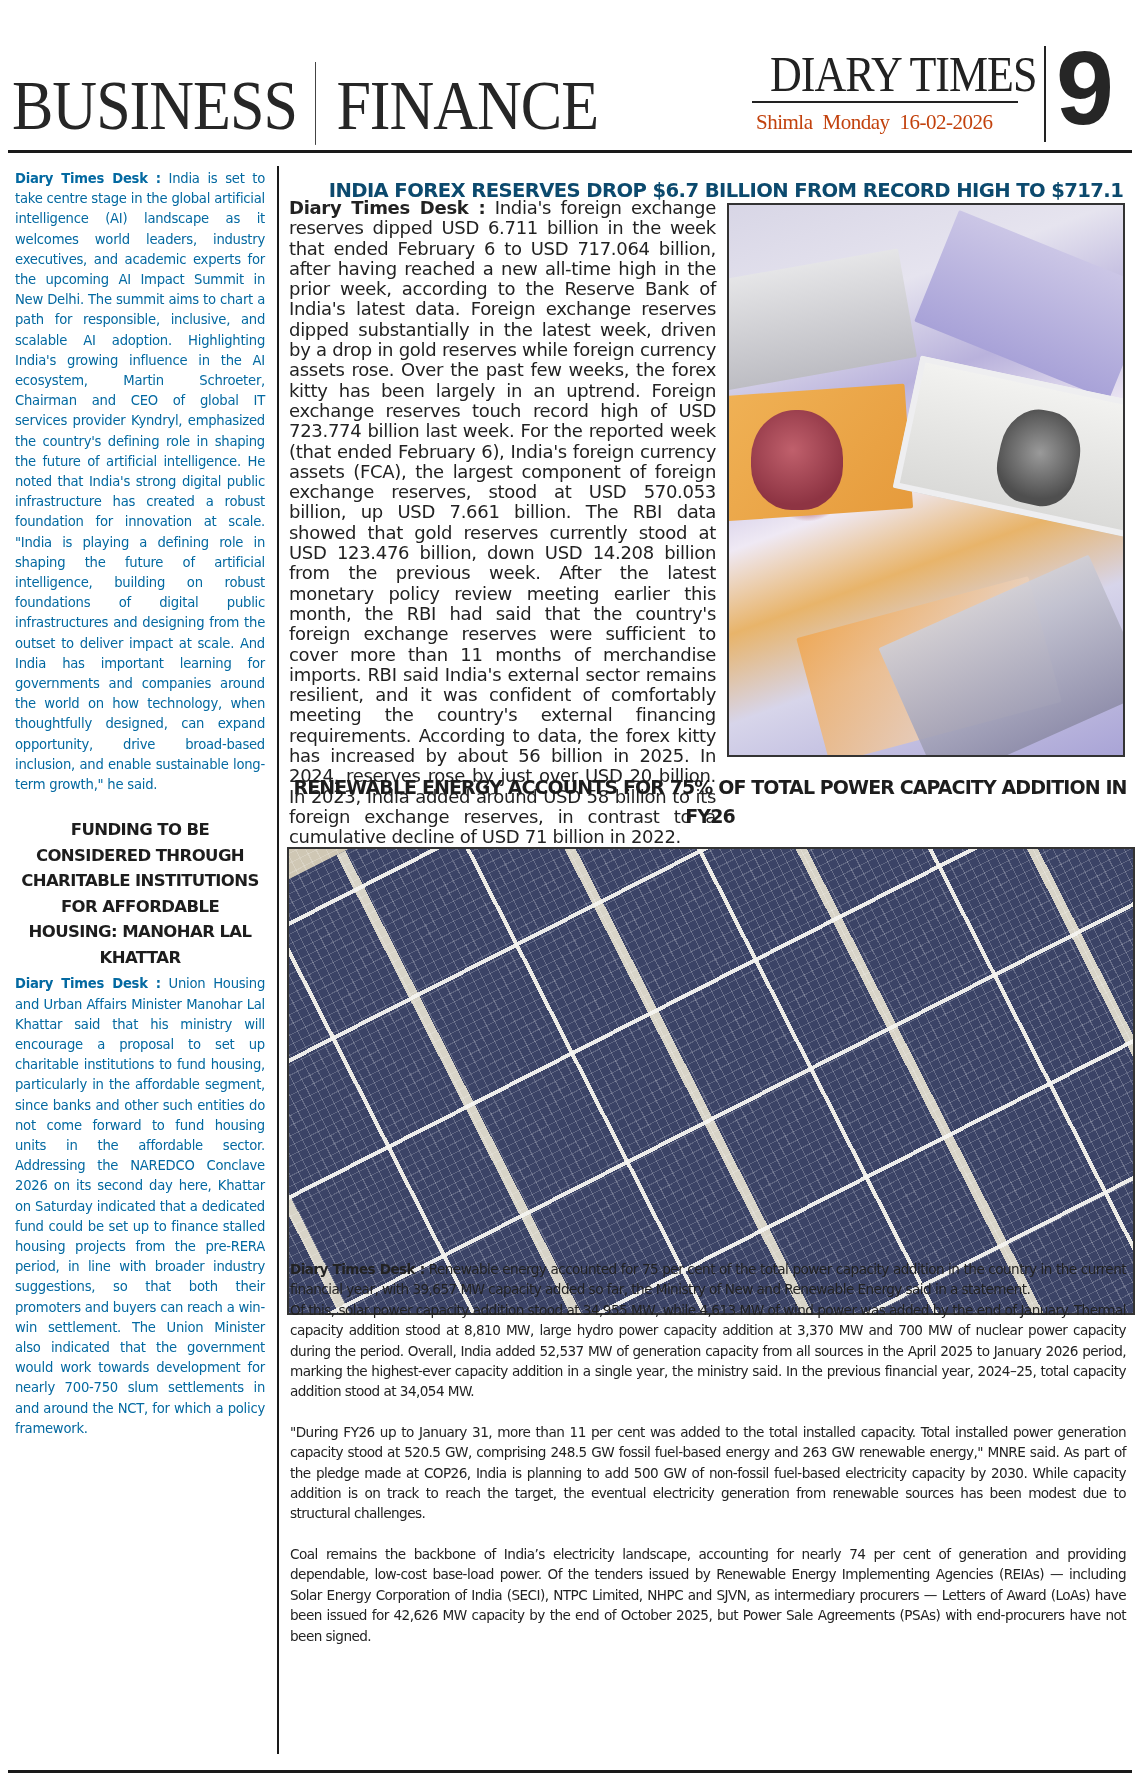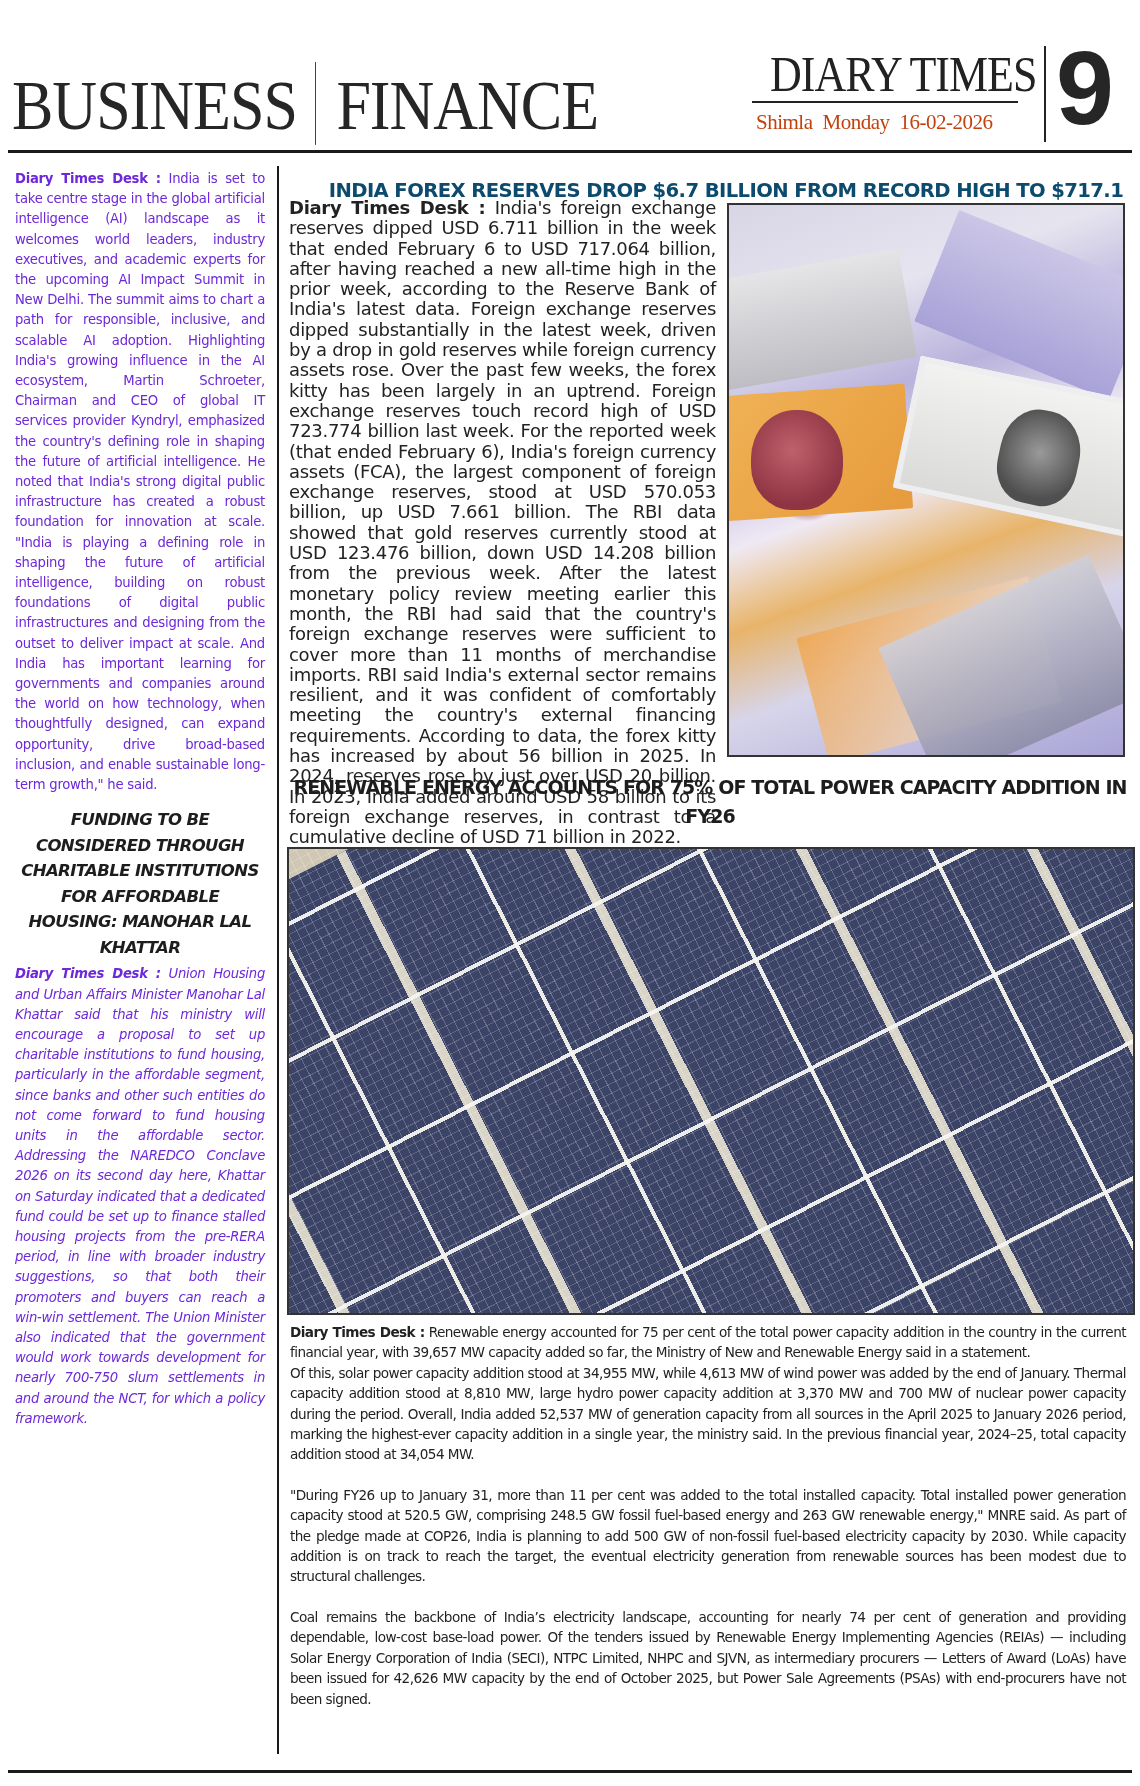--- a/index.html
+++ b/index.html
@@ -16,23 +16,23 @@
   .dateline span { margin-right: 10px; }
   .page-vbar { position: absolute; left: 1044px; top: 46px; width: 2px; height: 96px; background: #222; }
   .page-number { position: absolute; left: 1056px; top: 36px; font-family: "Liberation Sans", sans-serif; font-weight: 700; font-size: 104px; color: #262626; line-height: 1; }
   .top-rule { position: absolute; left: 8px; top: 150px; width: 1124px; height: 3px; background: #1a1a1a; }
   .bottom-rule { position: absolute; left: 8px; top: 1770px; width: 1124px; height: 3px; background: #1a1a1a; }
   .col-divider { position: absolute; left: 277px; top: 166px; width: 2px; height: 1588px; background: #1a1a1a; }
 
   
   .left-col { position: absolute; left: 15px; top: 165px; width: 250px; }
   .headline-sm { font-family: "DejaVu Sans", sans-serif; font-weight: 700; font-size: 15.3px; line-height: 25px; text-align: center; color: #1d1d1d; margin: 0; letter-spacing: -0.6px; }
-  .body-sm { font-family: "DejaVu Sans", sans-serif; font-size: 13.2px; line-height: 20.2px; text-align: justify; margin: 4px 0 0 0; color: #6d28d9; letter-spacing: -0.25px; }
+  .body-sm { font-family: "DejaVu Sans", sans-serif; font-size: 13.2px; line-height: 20.2px; text-align: justify; margin: 4px 0 0 0; color: #0369a1; letter-spacing: -0.25px; }
   .desk { font-weight: 700; }
-  .article2 { margin-top: 12px; font-style: italic; }
+  .article2 { margin-top: 22px; }
   .article2 .headline-sm { font-size: 16.5px; line-height: 25.5px; }
 
   
   .forex-headline { position: absolute; left: 290px; top: 160px; width: 840px; font-family: "DejaVu Sans", sans-serif; font-weight: 700; font-size: 19.6px; line-height: 30px; text-align: center; color: #0c4a6e; letter-spacing: -0.6px; margin: 16px; white-space: nowrap; }
   .forex-body { position: absolute; left: 289px; top: 198px; width: 427px; font-family: "DejaVu Sans", sans-serif; font-size: 18px; line-height: 20.3px; text-align: justify; margin: 0; color: #222; letter-spacing: -0.3px; }
   .forex-photo { position: absolute; left: 727px; top: 203px; width: 398px; height: 554px; border: 2px solid #333; box-sizing: border-box; overflow: hidden;
      background:
        radial-gradient(ellipse 60px 70px at 20% 48%, #a8464f 0%, #b25b62 55%, rgba(0,0,0,0) 75%),
        linear-gradient(180deg, rgba(0,0,0,0) 0%, rgba(0,0,0,0) 100%),
        linear-gradient(160deg, #d8d6e6 0%, #e6e4ef 20%, #b9b2dc 35%, #efe9f4 50%, #e8b46a 62%, #d7d5ea 75%, #a9a4d6 100%);
@@ -53,21 +53,21 @@
   .solar-photo .field { position: absolute; left: -200px; top: -150px; width: 1300px; height: 800px; transform: rotate(-27deg);
       background:
         repeating-linear-gradient(90deg, #3b4366 0px, #3b4366 108px, #eceae4 108px, #eceae4 112px, #3b4366 112px, #3b4366 196px, #d8d4c8 196px, #d8d4c8 206px),
         #3b4366; }
   .solar-photo .grid { position: absolute; inset: 0;
       background:
         repeating-linear-gradient(63deg, rgba(255,255,255,0.22) 0px, rgba(255,255,255,0.22) 1px, rgba(0,0,0,0) 1px, rgba(0,0,0,0) 9px),
         repeating-linear-gradient(-27deg, rgba(255,255,255,0.18) 0px, rgba(255,255,255,0.18) 1px, rgba(0,0,0,0) 1px, rgba(0,0,0,0) 9px),
         repeating-linear-gradient(-27deg, rgba(0,0,0,0) 0px, rgba(0,0,0,0) 118px, rgba(245,244,240,0.95) 118px, rgba(245,244,240,0.95) 122px); }
 
-  .renew-body { position: absolute; left: 290px; top: 1322px; width: 836px; font-family: "DejaVu Sans", sans-serif; font-size: 13.6px; line-height: 20.4px; text-align: justify; color: #222; letter-spacing: -0.55px; }
+  .renew-body { position: absolute; left: 290px; top: 1259px; width: 836px; font-family: "DejaVu Sans", sans-serif; font-size: 13.6px; line-height: 20.4px; text-align: justify; color: #222; letter-spacing: -0.55px; }
   .renew-body p { margin: 0; }
   .renew-body p.gap { margin-top: 20px; }
 </style>
 </head>
 <body>
 
 <header class="masthead">
   <div class="section-title">
     <span class="word">BUSINESS</span><span class="bar"></span><span class="word">FINANCE</span>
   </div>

